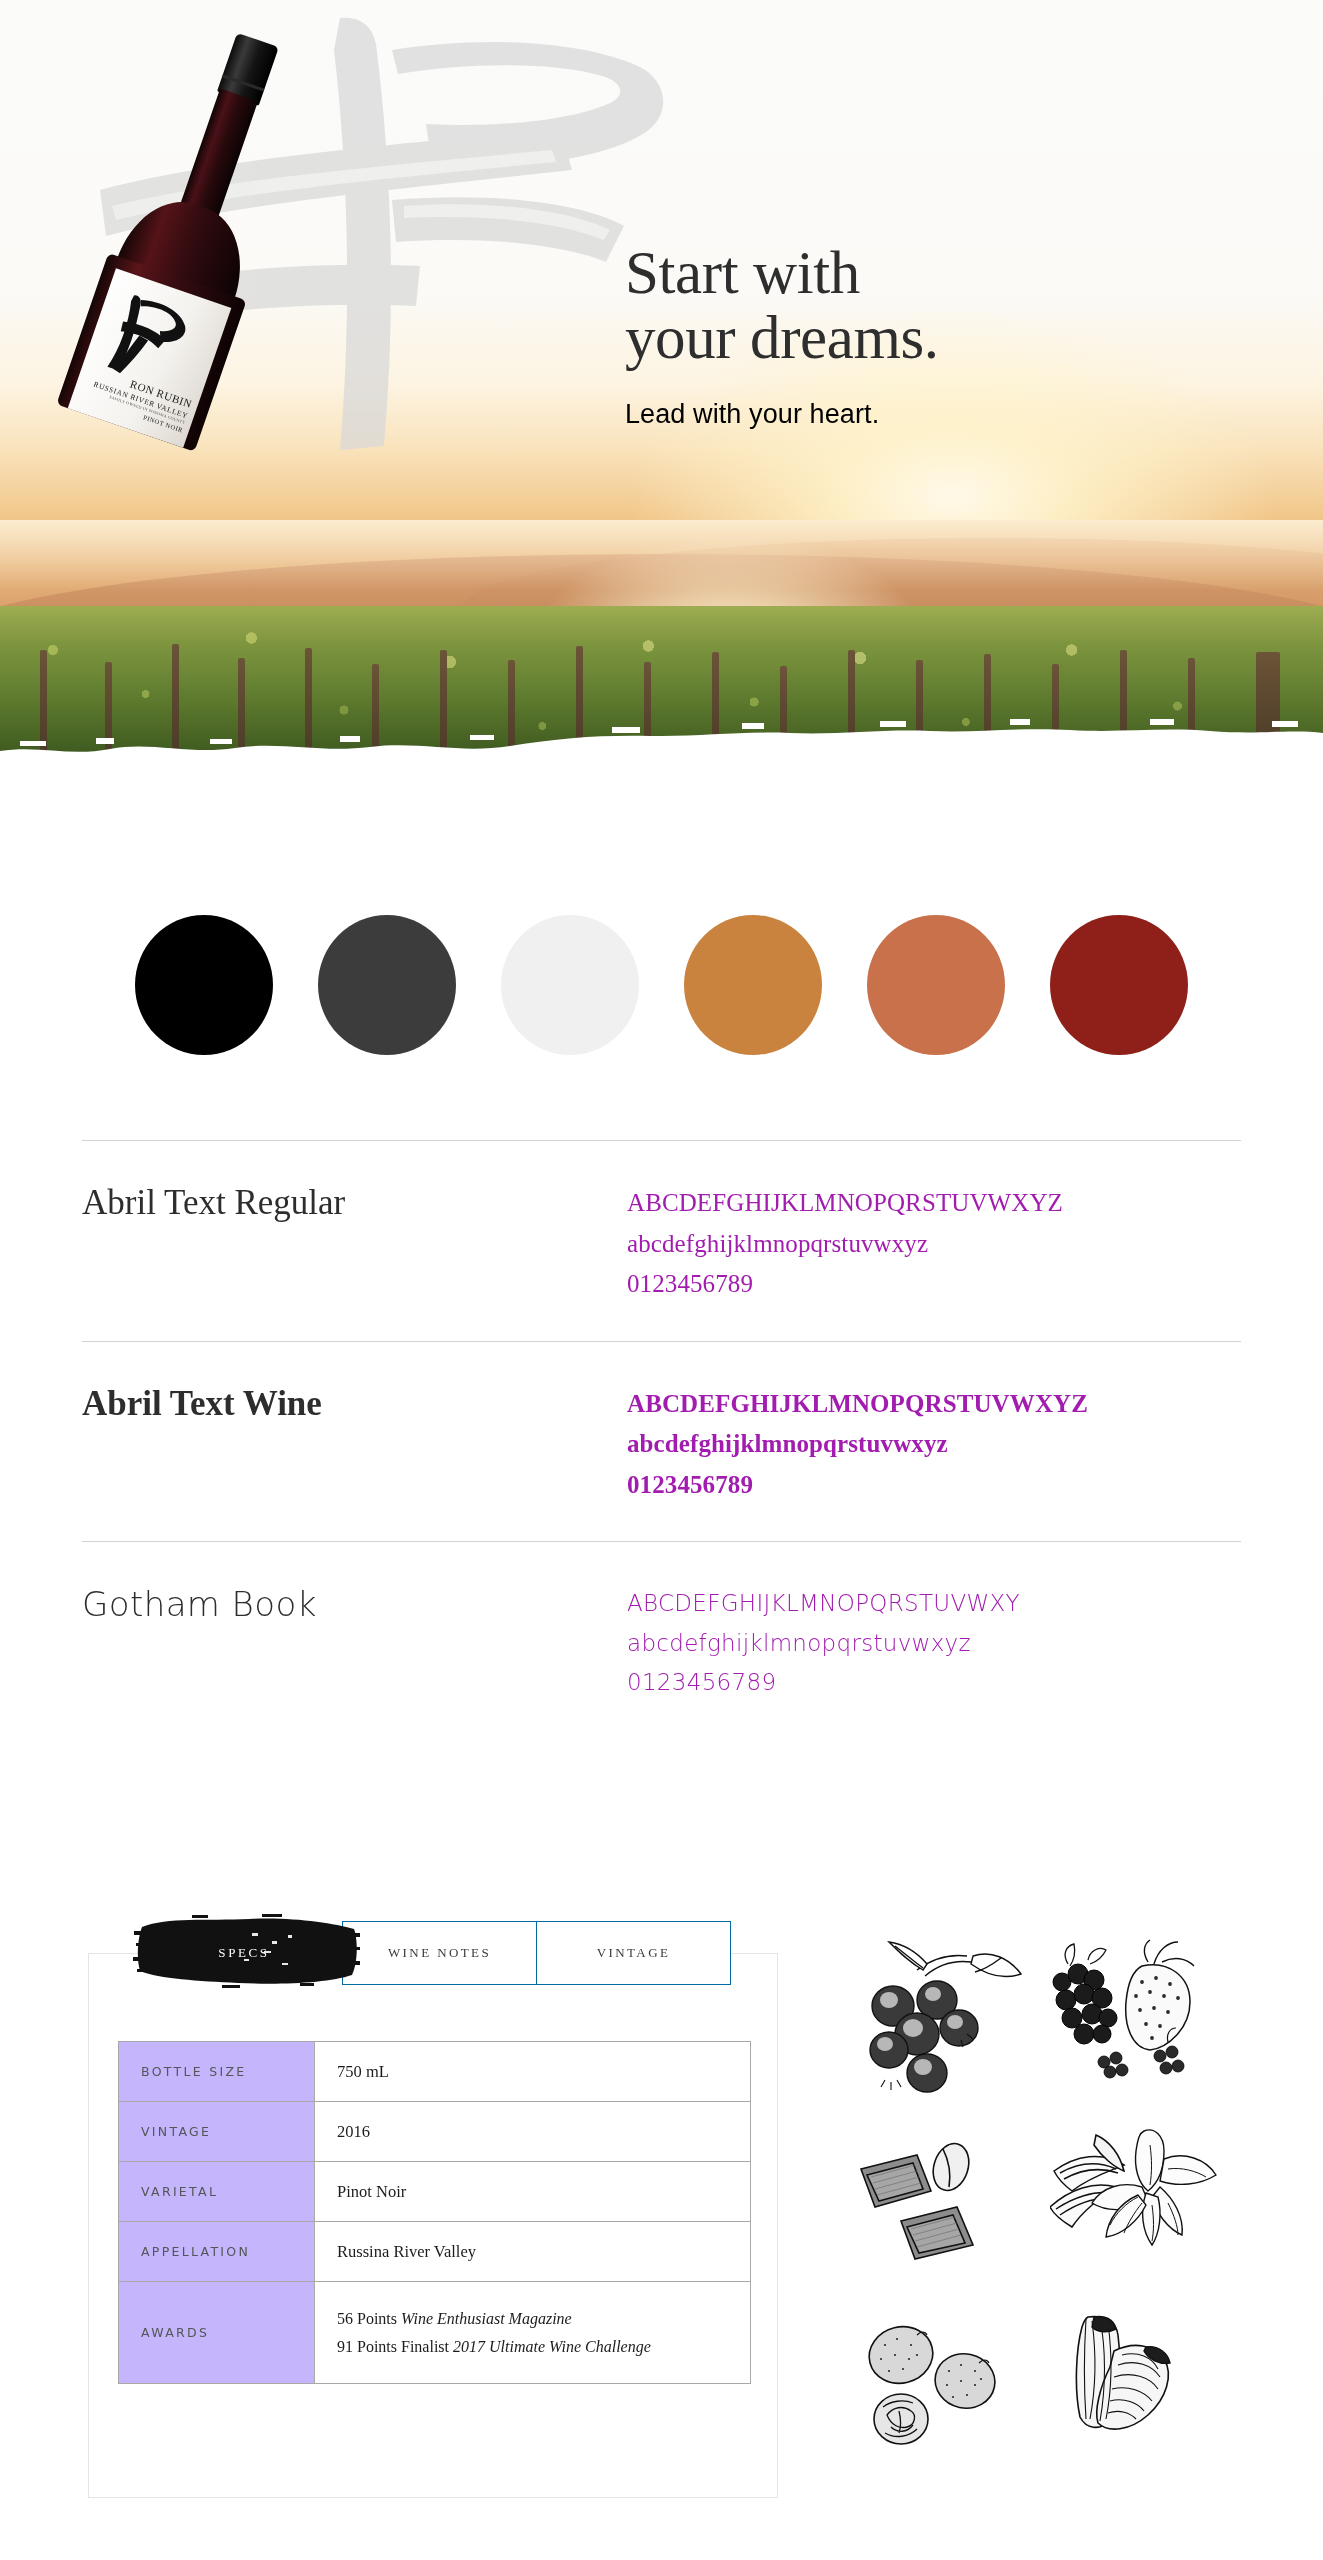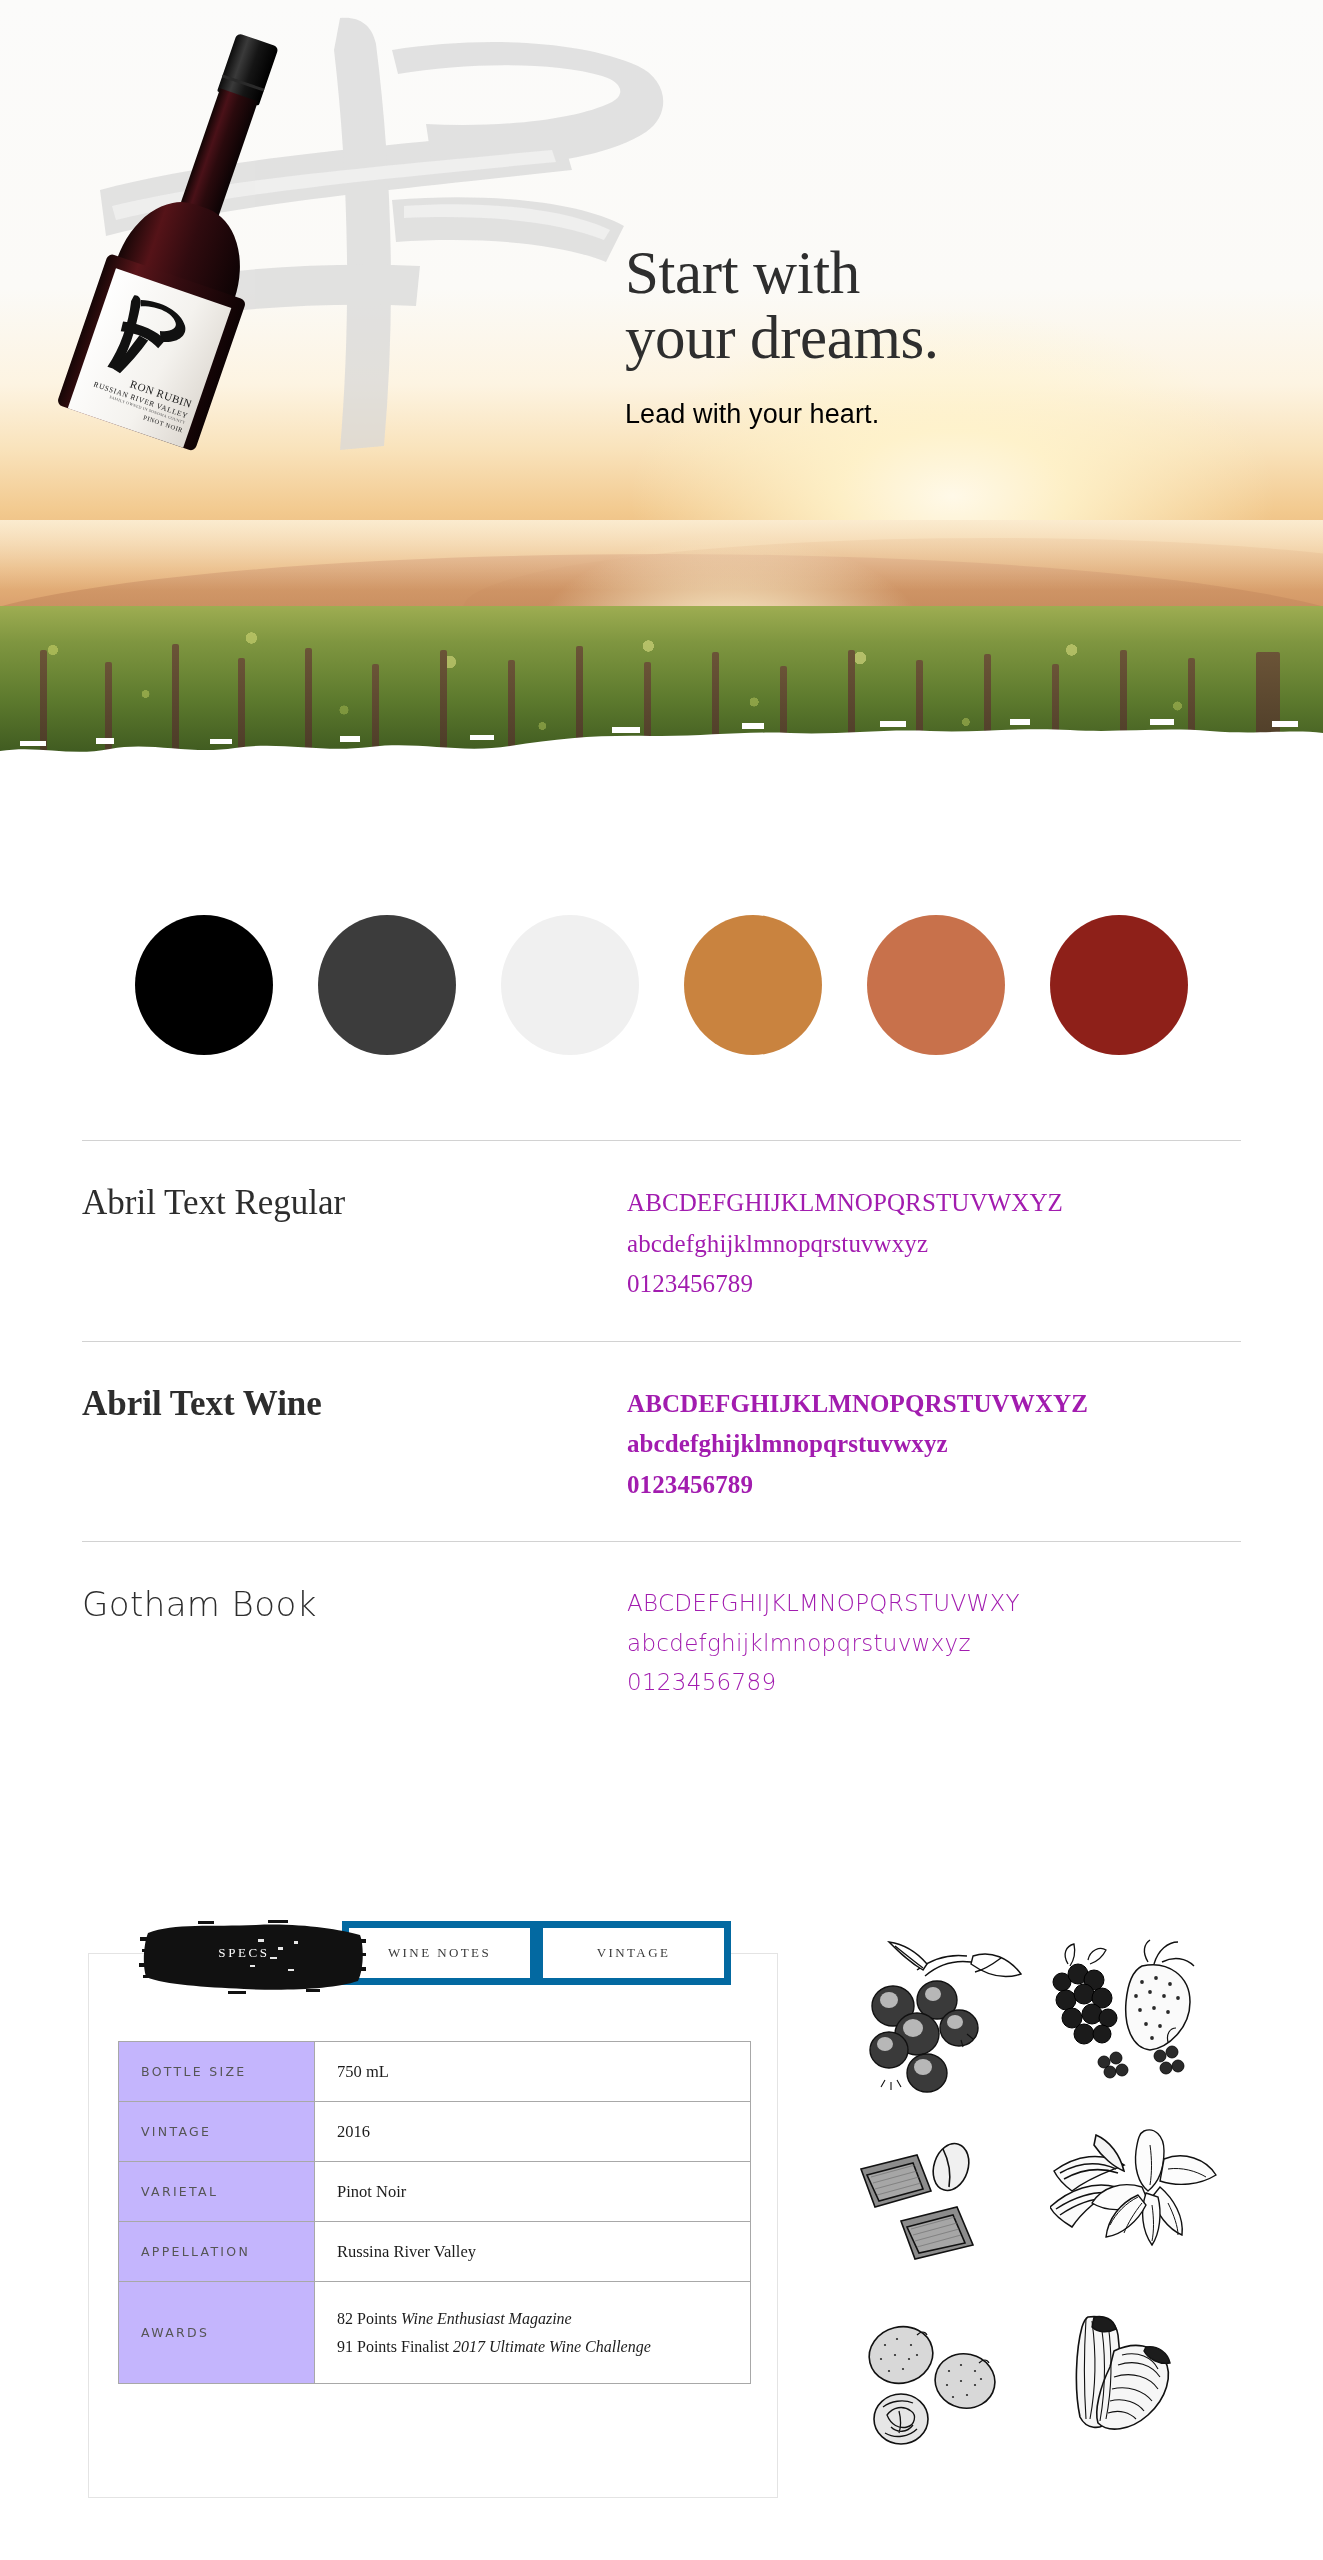--- a/index.html
+++ b/index.html
@@ -104,21 +104,21 @@
   .s-abril-bold{font-size:25px;font-weight:700;line-height:1.62;letter-spacing:.1px}
   .n-gotham{font-family:"DejaVu Sans",sans-serif;font-size:34px;font-weight:300;letter-spacing:.4px}
   .s-gotham{font-family:"DejaVu Sans",sans-serif;font-size:23px;font-weight:300;
             line-height:1.72;letter-spacing:.3px}
   .clip-right{overflow:hidden;max-width:565px}
 
   
   .specs{position:absolute;left:88px;top:1953px;width:690px;height:545px;
      border:1px solid #e4e4e4;background:#fff;}
   .tabs{position:absolute;left:57px;top:-33px;display:flex;}
-  .tab{height:64px;min-width:195px;border:7px solid #0369a1;background:#fff;
+  .tab{height:64px;min-width:195px;border:1px solid #0369a1;background:#fff;
      display:flex;align-items:center;justify-content:center;
      font-family:"Liberation Serif",serif;font-size:13px;letter-spacing:2.4px;color:#3a3a3a;margin-left:-1px;}
   .tab.active{position:relative;color:#fff;border-color:transparent;background:transparent;min-width:198px;}
   .tab.active .brushbg{position:absolute;left:-14px;top:-9px;width:230px;height:78px;z-index:0;}
   .tab.active .brushbg svg{width:100%;height:100%}
   .tab.active span{position:relative;z-index:1;letter-spacing:2.6px;font-size:13px;}
 
   table.spec-tbl{position:absolute;left:29px;top:87px;width:633px;border-collapse:collapse;
      table-layout:fixed;}
   table.spec-tbl td{border:1px solid #a8a8a8;vertical-align:middle;}
@@ -340,21 +340,21 @@
       <td class="k">VARIETAL</td>
       <td class="v">Pinot Noir</td>
     </tr>
     <tr>
       <td class="k">APPELLATION</td>
       <td class="v">Russina River Valley</td>
     </tr>
     <tr class="awards">
       <td class="k">AWARDS</td>
       <td class="v">
-        <span class="aw"><span>82 Points </span><em>Wine Enthusiast Magazine</em></span>
+        <span class="aw"><span>56 Points </span><em>Wine Enthusiast Magazine</em></span>
         <span class="aw"><span>91 Points Finalist </span><em>2017 Ultimate Wine Challenge</em></span>
       </td>
     </tr>
   </tbody>
     </table>
 </div>
 
 <div class="illus">
 
   <div class="ill i1">

